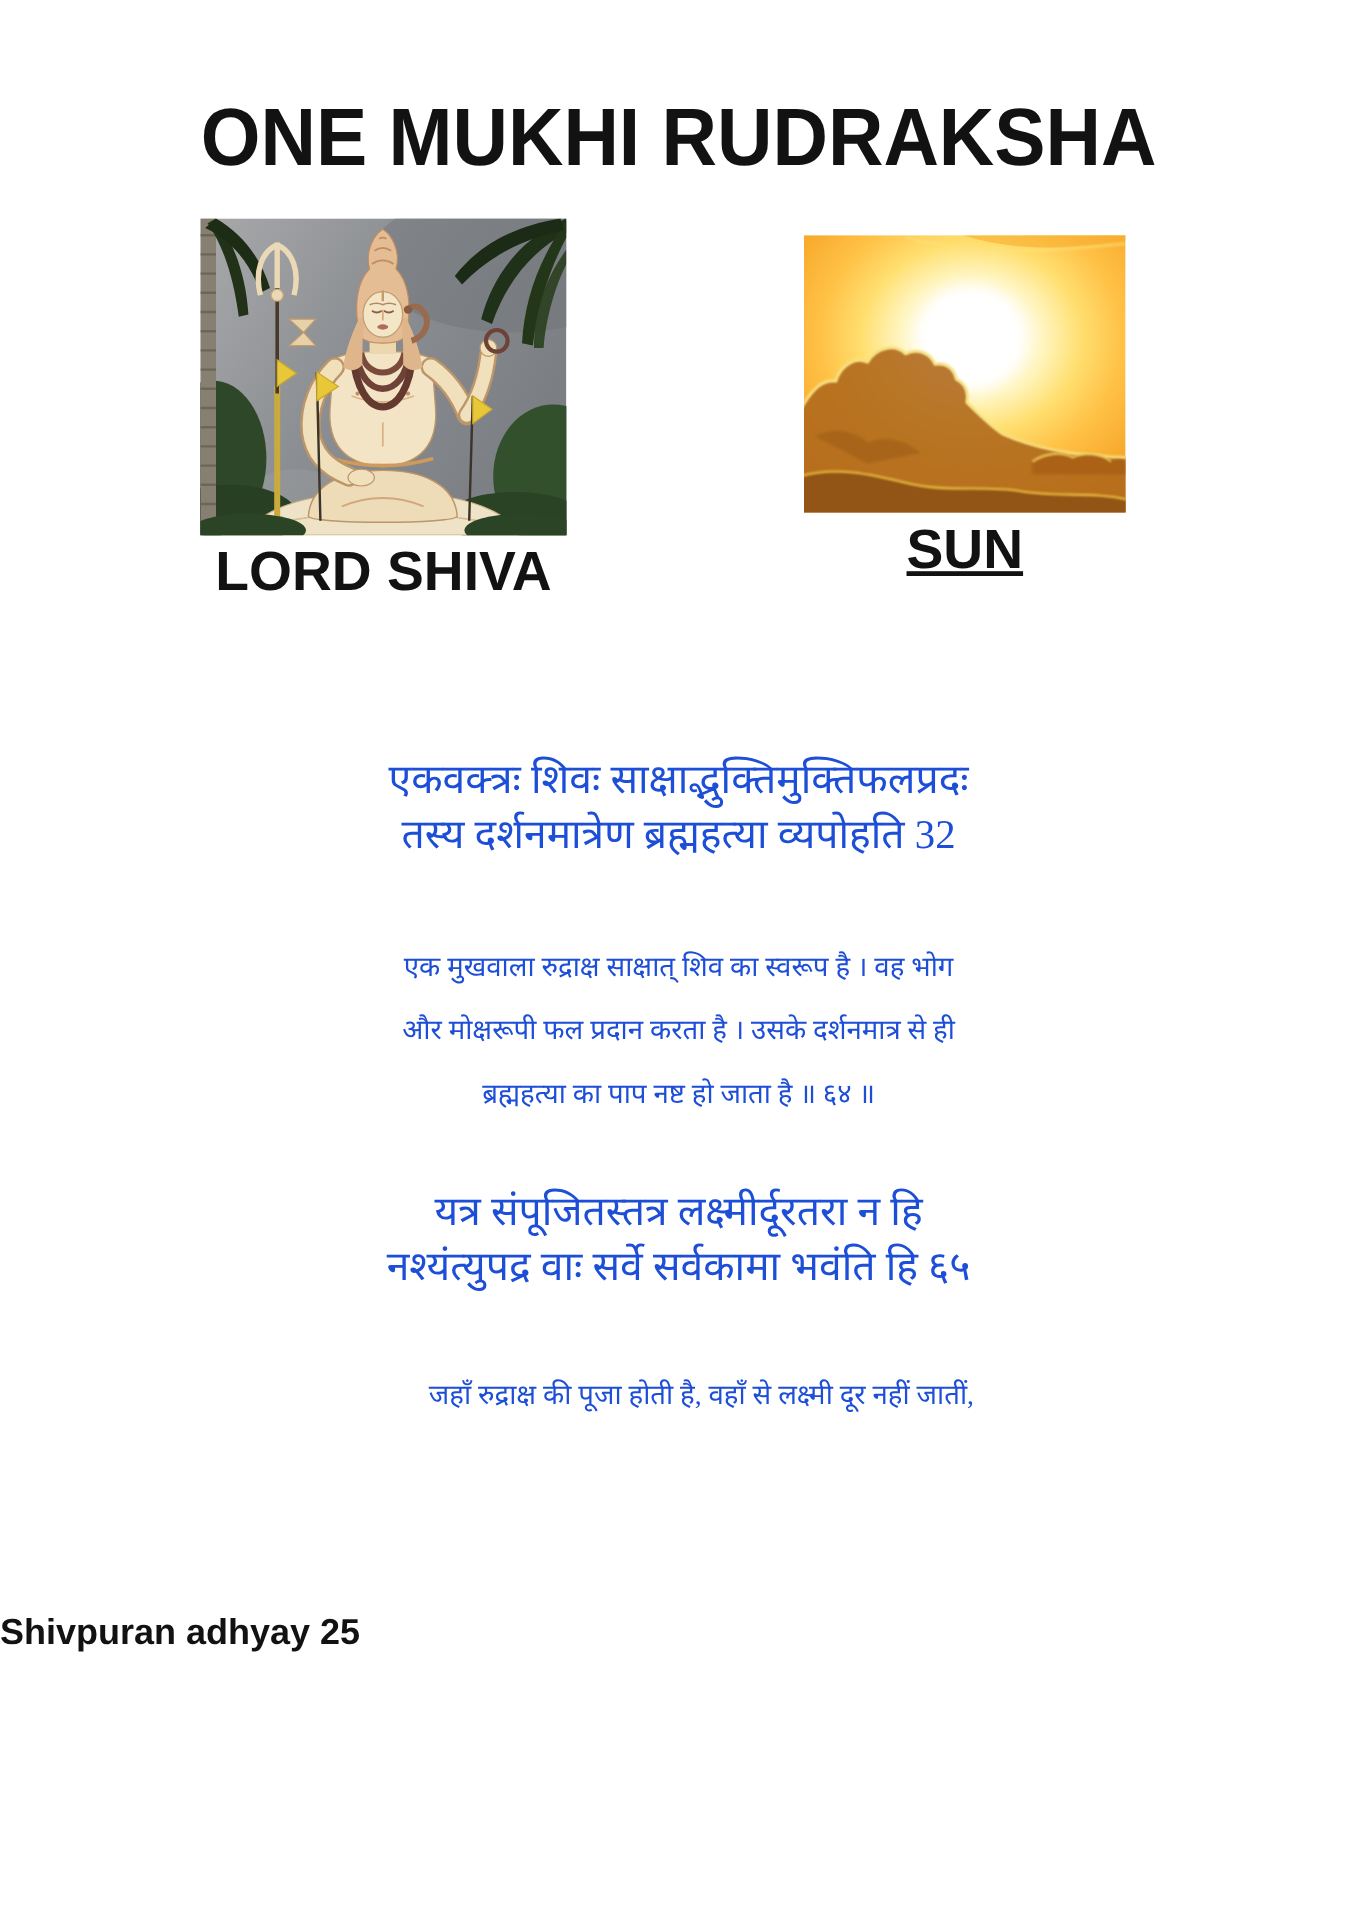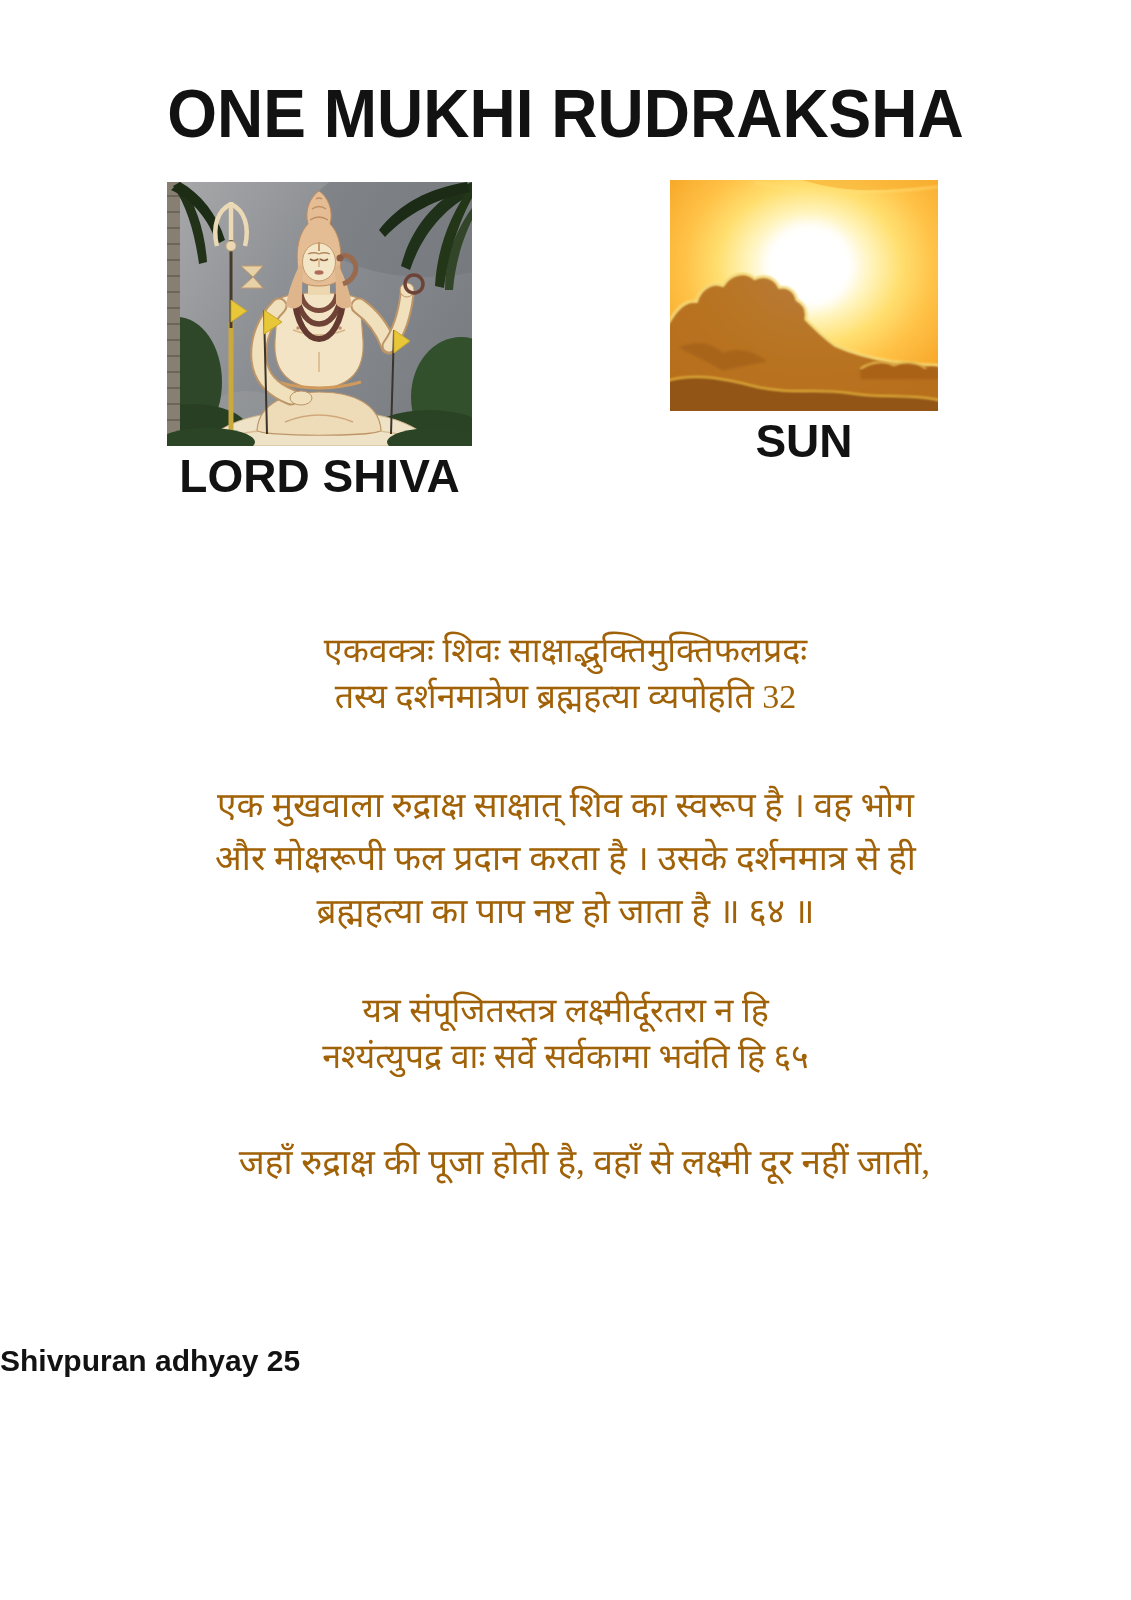--- a/index.html
+++ b/index.html
@@ -5,31 +5,31 @@
   html,body{margin:0;padding:0;background:#ffffff;}
   .page{position:relative;width:1131px;height:1600px;background:#ffffff;
         font-family:"Liberation Sans",sans-serif;color:#121212;overflow:hidden;}
 
   .title{position:absolute;top:36px;left:0;width:100%;text-align:center;
          font-size:64px;font-weight:800;line-height:1.05;letter-spacing:0px;
          transform:scaleY(1.06);transform-origin:top center;}
 
   figure.fig{position:absolute;margin:0;padding:12px;}
   .fig-shiva{left:155px;top:170px;width:305px;}
-  .fig-sun{left:658px;top:168px;width:268px;}
+  .fig-sun{left:658px;top:184px;width:268px;text-decoration:underline;}
   .photo{display:block;width:100%;}
   .photo svg{display:block;width:100%;height:auto;}
   figcaption{margin-top:7px;text-align:center;font-size:46px;font-weight:800;
              line-height:1;white-space:nowrap;}
 
   .verse{position:absolute;left:0;width:100%;text-align:center;
-         font-family:"Liberation Serif","DejaVu Serif",serif;color:#a16207;}
+         font-family:"Liberation Serif","DejaVu Serif",serif;color:#1d4ed8;}
   .verse p{margin:0;}
   .shloka p{font-size:34px;line-height:46px;}
-  .meaning p{font-size:35px;line-height:53px;}
+  .meaning p{font-size:23px;line-height:53px;}
   #shloka64{top:628px;}
   #meaning64{top:779px;}
   #shloka65{top:988px;font-family:Liberation Serif, serif;}
   #meaning65{top:1136px;padding-left:19px;}
 
   .footer{position:absolute;top:1344px;left:0;width:100%;text-align:left;
           font-size:30px;font-weight:700;}
 </style>
 </head>
 <body>

